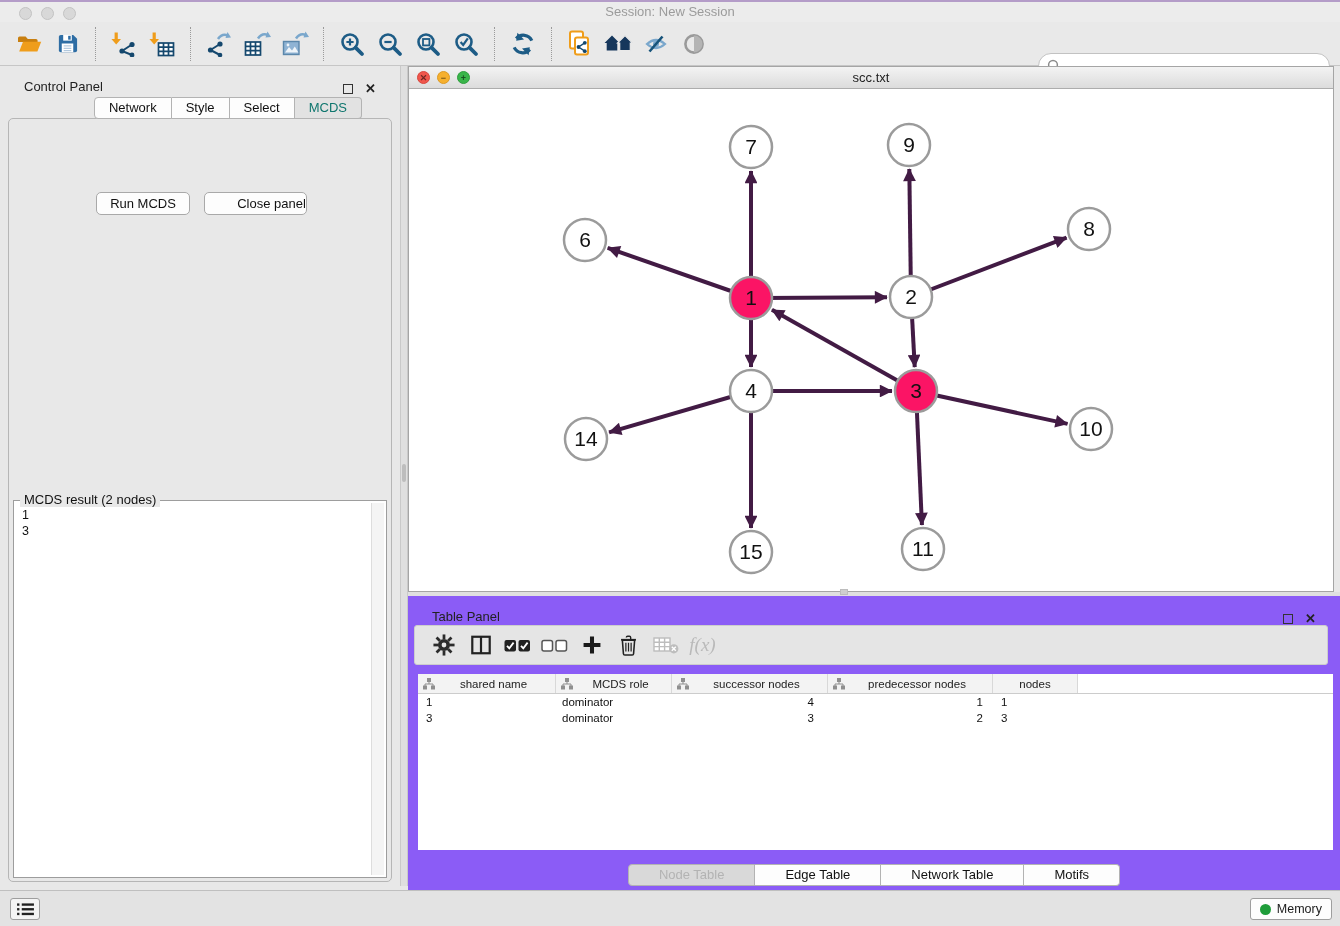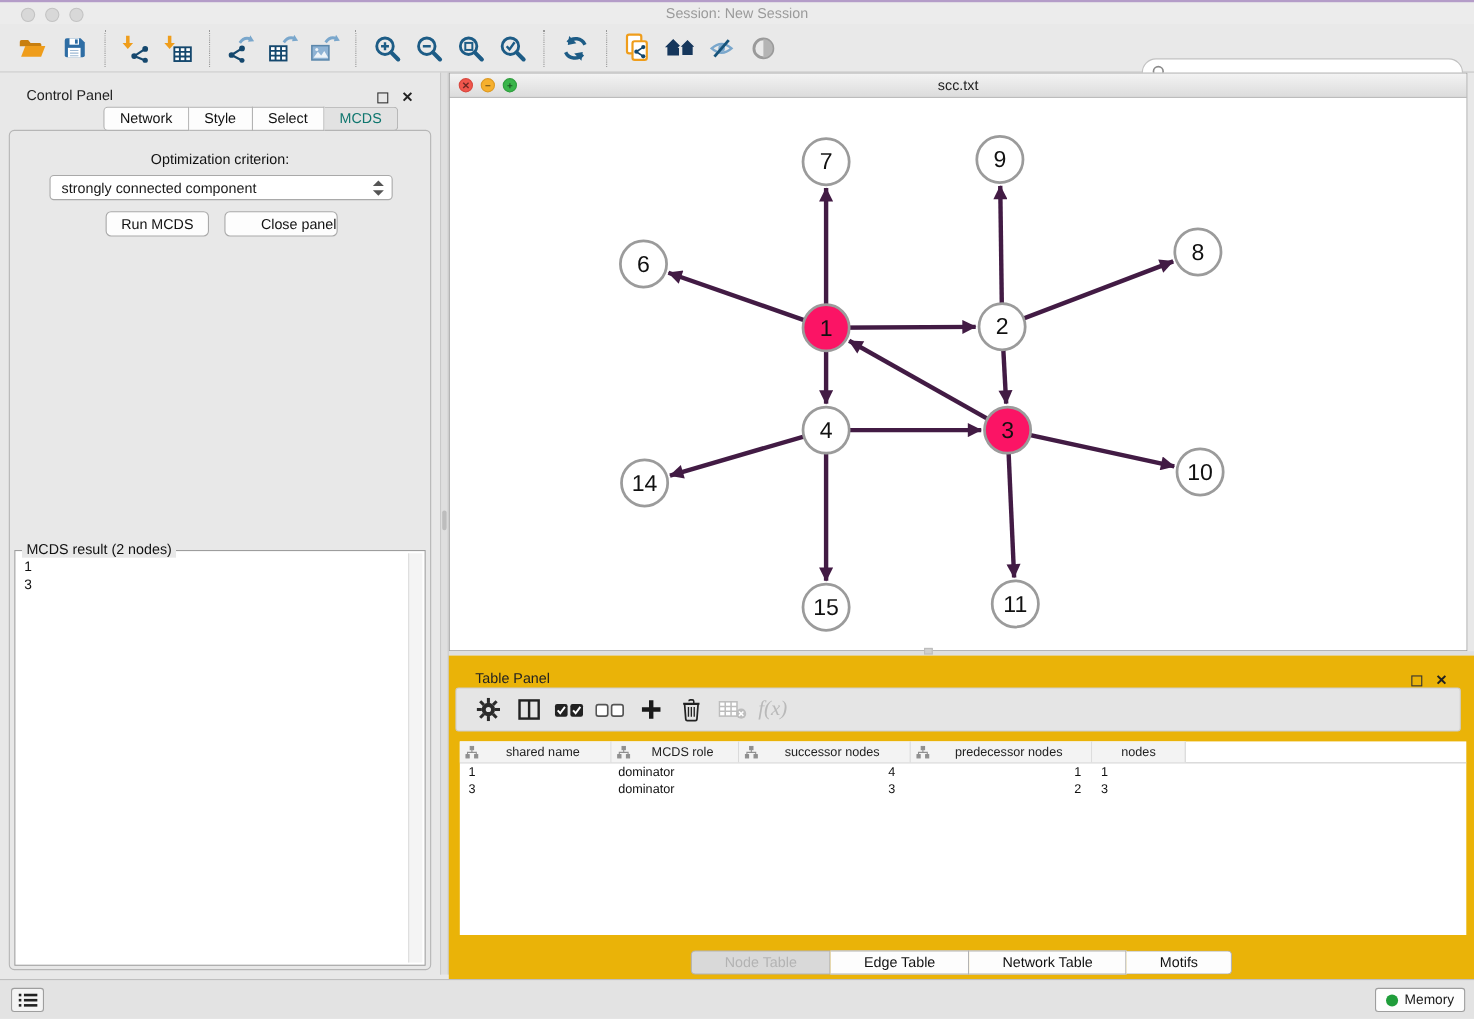--- a/index.html
+++ b/index.html
@@ -81,21 +81,21 @@
     position:relative; }
   #nw-title { text-align:center; line-height:21px; font-size:13px; color:#222; }
   .mac-dot { position:absolute; top:4px; width:13px; height:13px; border-radius:50%;
     font-size:9px; font-weight:bold; text-align:center; line-height:12px; color:rgba(0,0,0,.55); }
   #nw-close { left:8px;  background:#f0564c; border:1px solid #d8473e; }
   #nw-min   { left:28px; background:#f6b02e; border:1px solid #dd9a24; }
   #nw-zoom  { left:48px; background:#39b54a; border:1px solid #2f9e3e; }
   #network-canvas { position:absolute; left:0; top:22px; width:924px; height:502px; background:#fff; }
 
   
-  #table-panel { left:408px; top:596px; width:932px; height:294px; background:#eab308; }
+  #table-panel { left:408px; top:596px; width:932px; height:294px; background:#8b5cf6; }
   #tp-toolbar { position:absolute; left:6px; top:29px; width:914px; height:40px; background:#e5e5e5;
     border:1px solid #cdcdcd; border-radius:3px; display:flex; align-items:center; padding-left:10px; }
   .tp-icon { width:37px; height:36px; display:flex; align-items:center; justify-content:center; }
   .fx-label { font-family:"Liberation Serif", serif; font-style:italic; font-size:19px; color:#b9b9b9; }
 
   #node-table { position:absolute; left:10px; top:78px; width:915px; height:176px; background:#fff; }
   #nt-header { display:flex; height:20px; border-bottom:1px solid #cccccc; }
   .th { background:#f3f3f3; border-right:1px solid #d8d8d8; position:relative;
     display:flex; align-items:center; justify-content:center; font-size:11.5px; color:#222; }
   .th .tree-ic { position:absolute; left:5px; top:4px; }
@@ -281,28 +281,20 @@
     <span class="float-icon"></span>
     <span class="close-icon">✕</span>
   </div>
   <div id="cp-tabs">
       <div class="tab">Network</div>
       <div class="tab">Style</div>
       <div class="tab">Select</div>
       <div class="tab active">MCDS</div>
     </div>
   <div id="cp-content">
-    <div id="opt-label">Optimization criterion:</div>
-    <div id="criterion-select">
-      <span>strongly connected component</span>
-      <span class="stepper">
-          <span class="up"></span>
-          <span class="dn"></span>
-        </span>
-    </div>
     <div class="btn" id="run-mcds">Run MCDS</div>
     <div class="btn" id="close-panel">Close panel</div>
     <div id="mcds-fieldset">
       <span id="mcds-legend">MCDS result (2 nodes)</span>
       <div id="mcds-result-text">1
 3</div>
       <div id="mcds-scrollbar"></div>
     </div>
   </div>
 </div>

